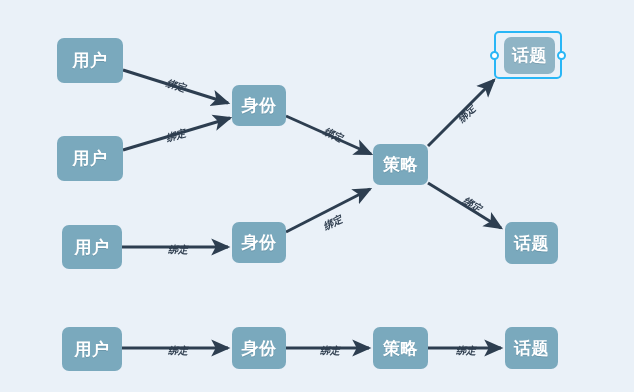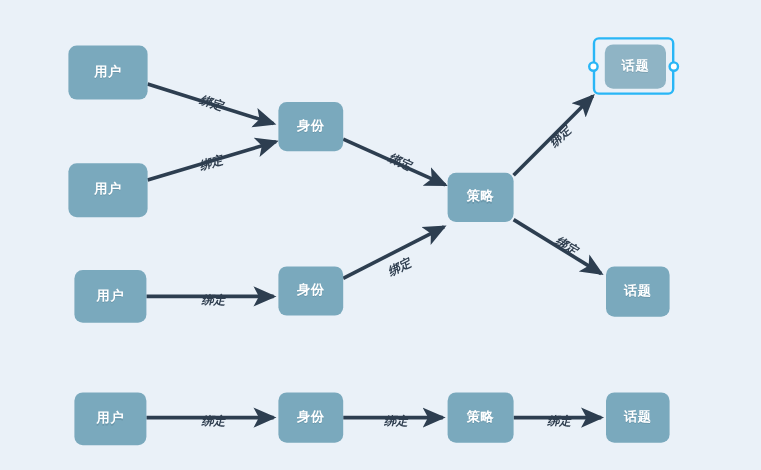--- a/index.html
+++ b/index.html
@@ -26,21 +26,21 @@
   }
   .node {
     position: absolute;
     box-sizing: border-box;
     background: #7aa9bd;
     border-radius: 7px;
     display: flex;
     align-items: center;
     justify-content: center;
     color: #ffffff;
-    font-size: 11px;
+    font-size: 17px;
     font-weight: bold;
     letter-spacing: 0.5px;
     line-height: 1;
     cursor: move;
     user-select: none;
   }
   .node-label {
     display: block;
     text-shadow: 0 1px 0 rgba(40,70,90,0.18);
   }

